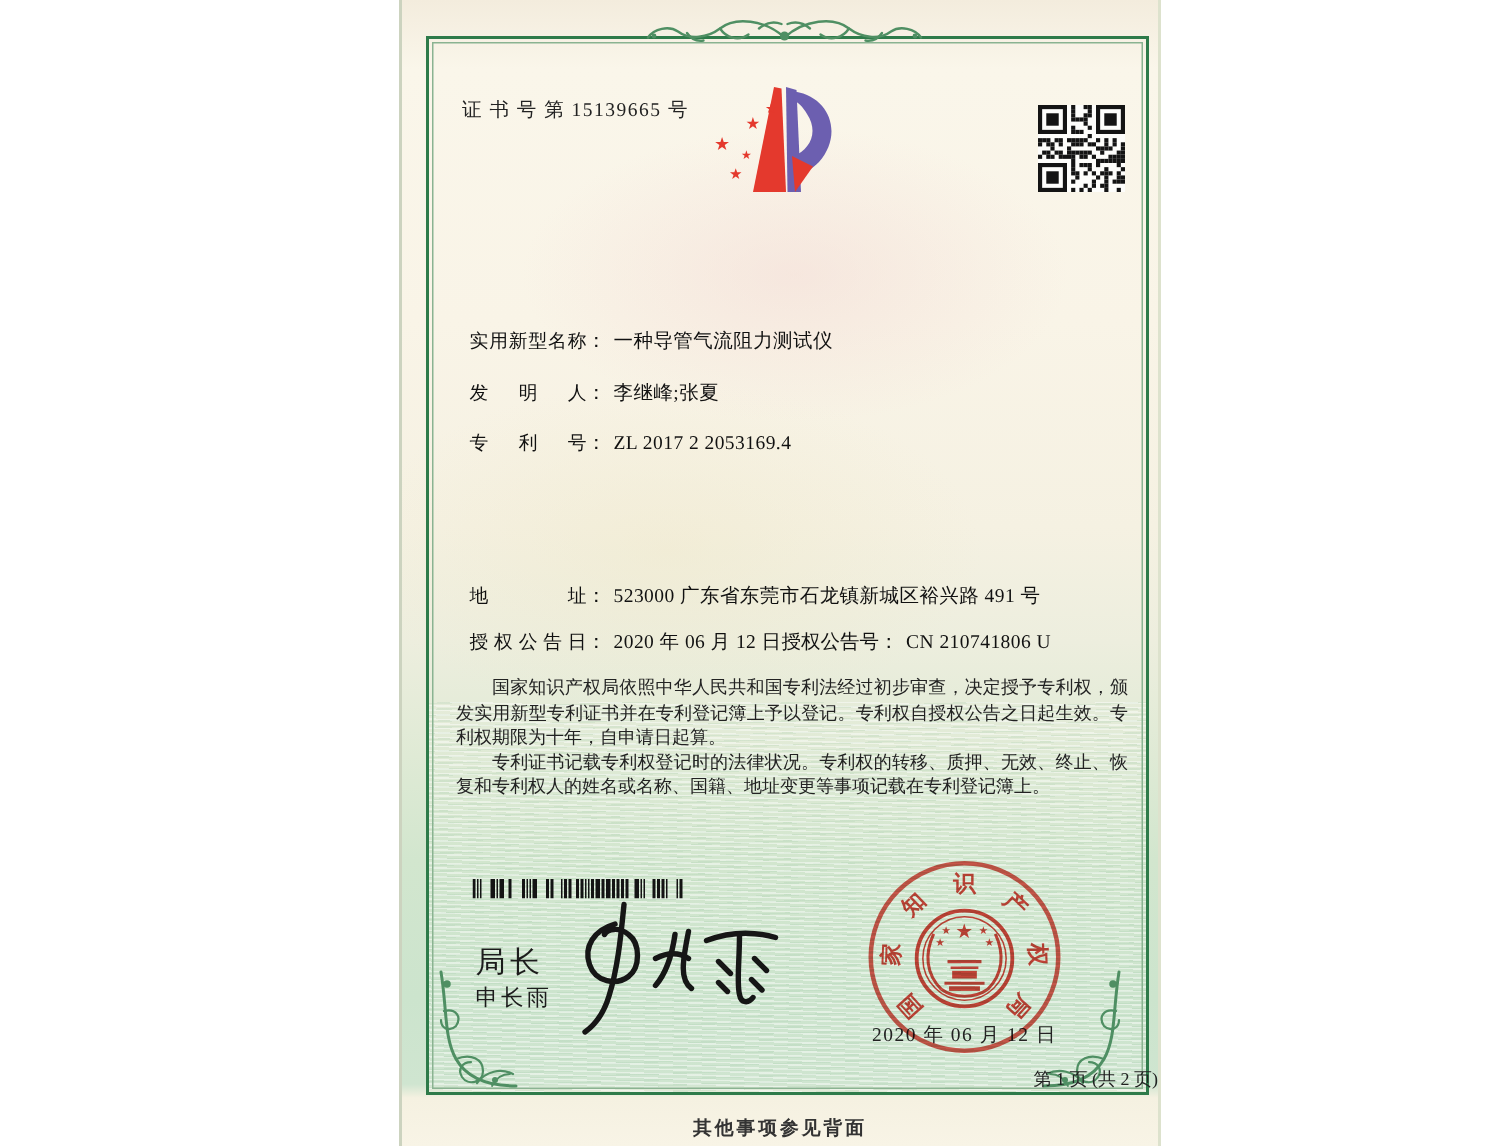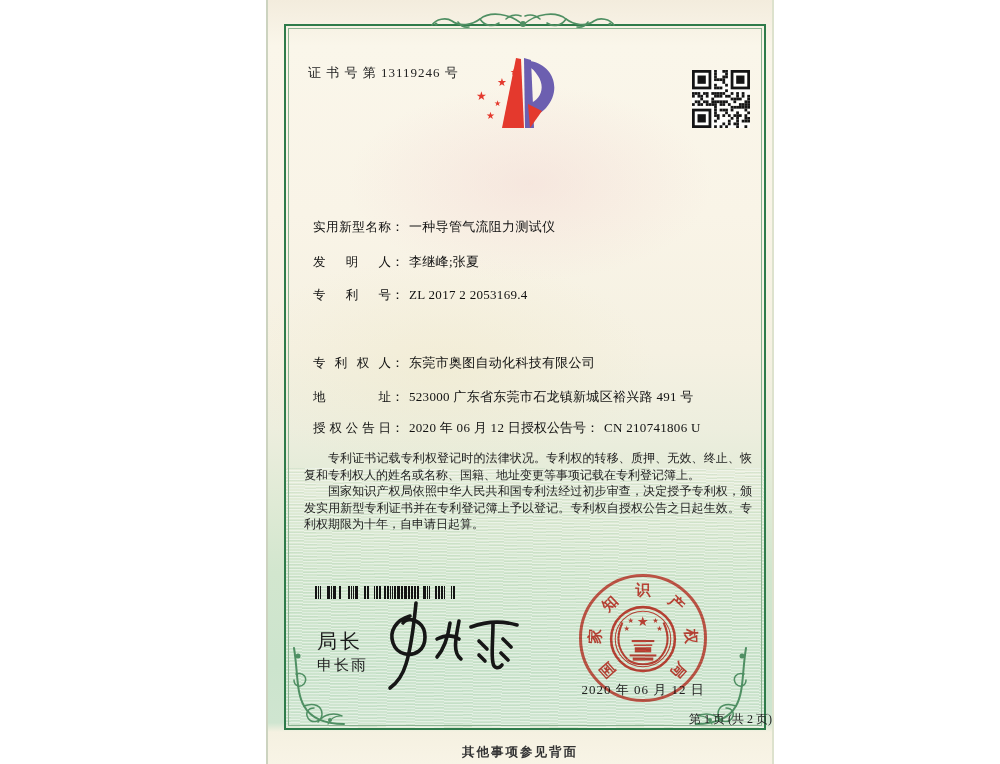--- a/index.html
+++ b/index.html
@@ -107,21 +107,21 @@
       <path d="M6 4 C10 28 8 48 16 62 C24 76 40 80 56 80"></path>
       <path d="M16 62 C26 58 34 62 34 70 C34 78 24 80 20 74 C17 69 20 64 26 64" stroke-width="1.5"></path>
       <path d="M8 30 C16 28 20 34 16 40 C12 44 6 42 6 36" stroke-width="1.5"></path>
       <path d="M30 78 C36 70 46 68 54 72" stroke-width="1.5"></path>
       <path d="M40 80 q4 -8 12 -8" stroke-width="1.2"></path>
     </g>
     <circle cx="10" cy="12" r="2.5" fill="#4f8f63"></circle>
     <circle cx="42" cy="76" r="2" fill="#4f8f63"></circle>
   </svg>
 
-  <div class="certno">证 书 号 第 13119246 号</div>
+  <div class="certno">证 书 号 第 15139665 号</div>
 
   <svg class="logo" viewBox="0 0 94 78">
     <polygon points="50,2 55,3 58,72 36,72" fill="#e4392d"></polygon>
     <polygon points="58,2 65,4 68,72 59,72" fill="#6c5fb0"></polygon>
     <path d="M64 5 C88 9 96 34 80 52 C74 58 68 61 64 59 L63 48 C74 44 80 32 72 20 C69 15 66 12 63 11 Z" fill="#6c5fb0"></path>
     <polygon points="62,48 76,55 64,72" fill="#e4392d"></polygon>
     <text class="star" x="44" y="19" font-size="9" fill="#e4392d">★</text>
     <text class="star" x="31" y="30" font-size="11" fill="#e4392d">★</text>
     <text class="star" x="10" y="44" font-size="12" fill="#e4392d">★</text>
     <text class="star" x="28" y="50" font-size="8" fill="#e4392d">★</text>
@@ -268,33 +268,30 @@
 
   <div class="frow" style="top:218px">
     <span class="flabel">实用新型名称</span><span>：</span><span class="fvalue">一种导管气流阻力测试仪</span>
   </div>
   <div class="frow" style="top:253px">
     <span class="flabel">发明人</span><span>：</span><span class="fvalue">李继峰;张夏</span>
   </div>
   <div class="frow" style="top:286px">
     <span class="flabel">专利号</span><span>：</span><span class="fvalue">ZL 2017 2 2053169.4</span>
   </div>
-  <div class="frow" style="top:354px">
-    <span class="flabel">专利权人</span><span>：</span><span class="fvalue">东莞市奥图自动化科技有限公司</span>
-  </div>
   <div class="frow" style="top:388px">
     <span class="flabel">地址</span><span>：</span><span class="fvalue">523000 广东省东莞市石龙镇新城区裕兴路 491 号</span>
   </div>
   <div class="frow" style="top:419px">
     <span class="flabel">授权公告日</span><span>：</span><span class="fvalue">2020 年 06 月 12 日</span><span class="pair2"><span>授权公告号</span><span>：</span><span class="fvalue">CN 210741806 U</span></span>
   </div>
 
   <div class="paras">
+    <p>国家知识产权局依照中华人民共和国专利法经过初步审查，决定授予专利权，颁发实用新型专利证书并在专利登记簿上予以登记。专利权自授权公告之日起生效。专利权期限为十年，自申请日起算。</p>
     <p>专利证书记载专利权登记时的法律状况。专利权的转移、质押、无效、终止、恢复和专利权人的姓名或名称、国籍、地址变更等事项记载在专利登记簿上。</p>
-    <p>国家知识产权局依照中华人民共和国专利法经过初步审查，决定授予专利权，颁发实用新型专利证书并在专利登记簿上予以登记。专利权自授权公告之日起生效。专利权期限为十年，自申请日起算。</p>
   </div>
 
   <svg id="bc" class="barcode" viewBox="0 0 142 13" preserveAspectRatio="none">
       <rect x="0" y="0" width="2" height="13" fill="#141414"></rect>
       <rect x="3" y="0" width="1" height="13" fill="#141414"></rect>
       <rect x="5" y="0" width="1" height="13" fill="#141414"></rect>
       <rect x="12" y="0" width="3" height="13" fill="#141414"></rect>
       <rect x="16" y="0" width="1" height="13" fill="#141414"></rect>
       <rect x="18" y="0" width="3" height="13" fill="#141414"></rect>
       <rect x="24" y="0" width="2" height="13" fill="#141414"></rect>

